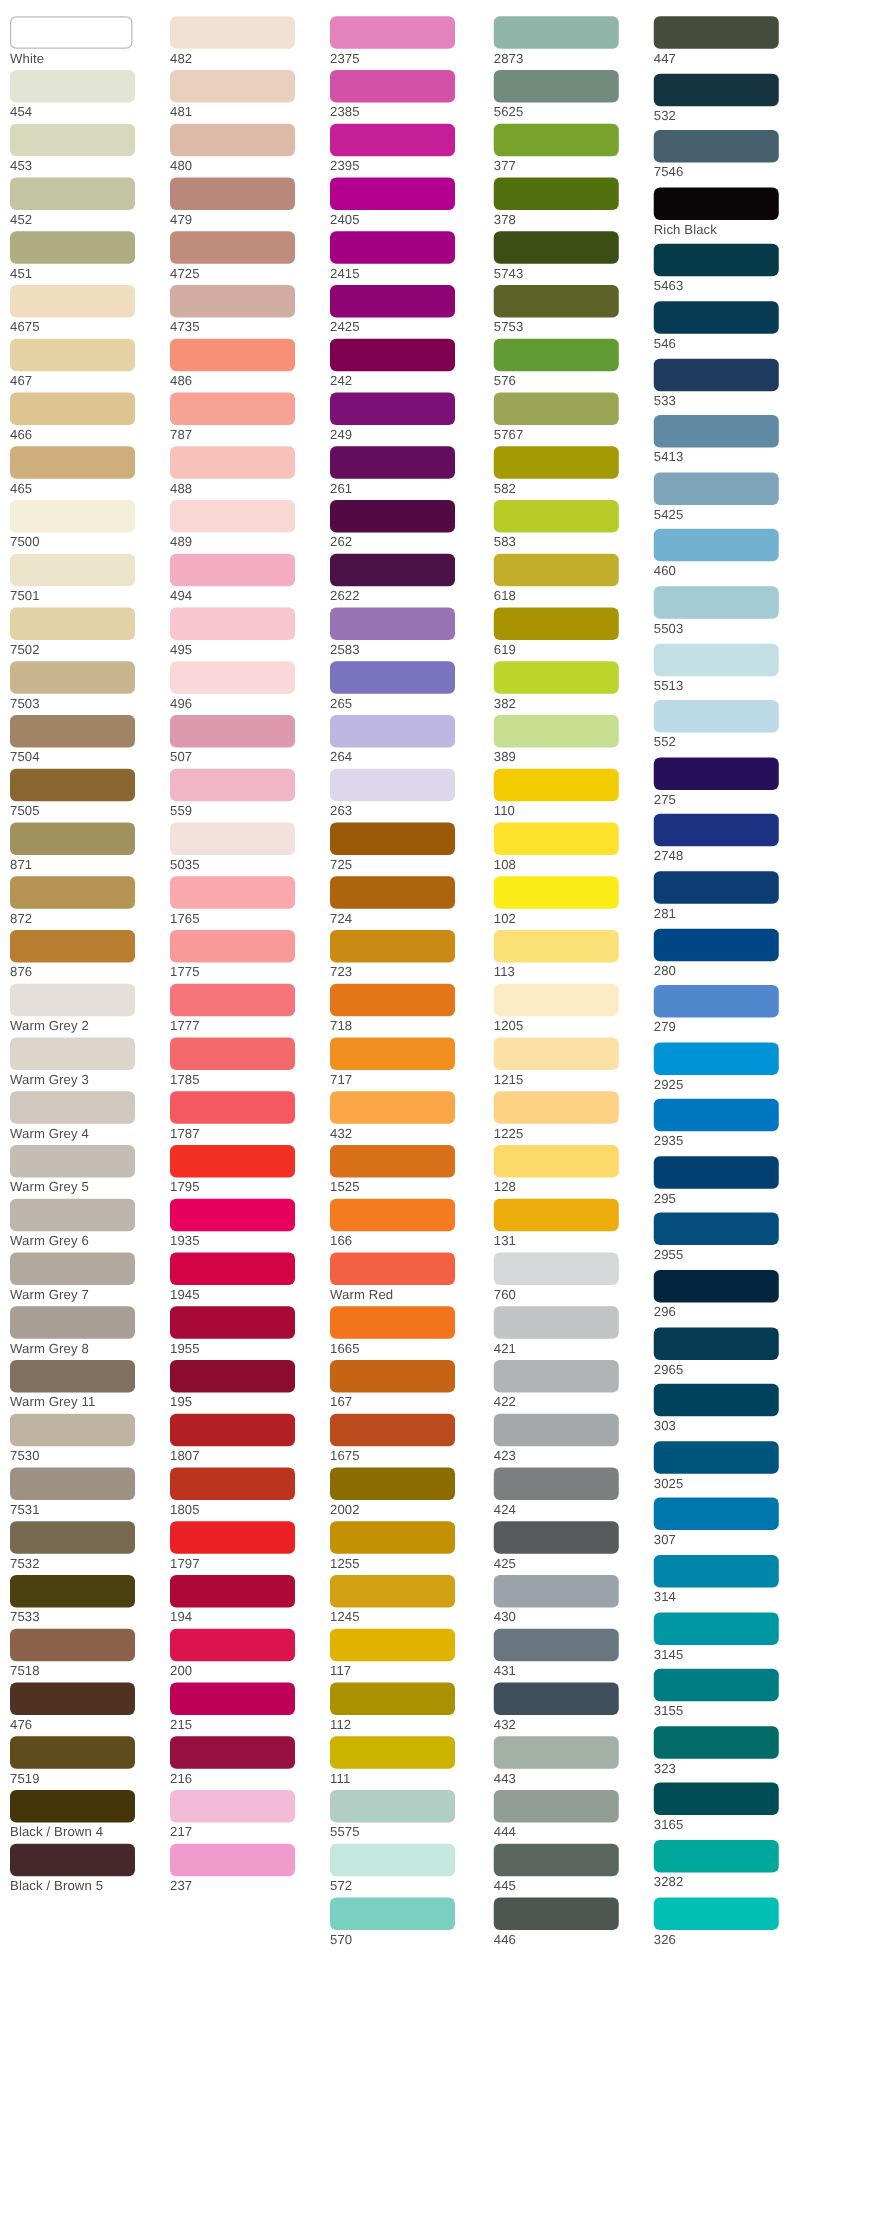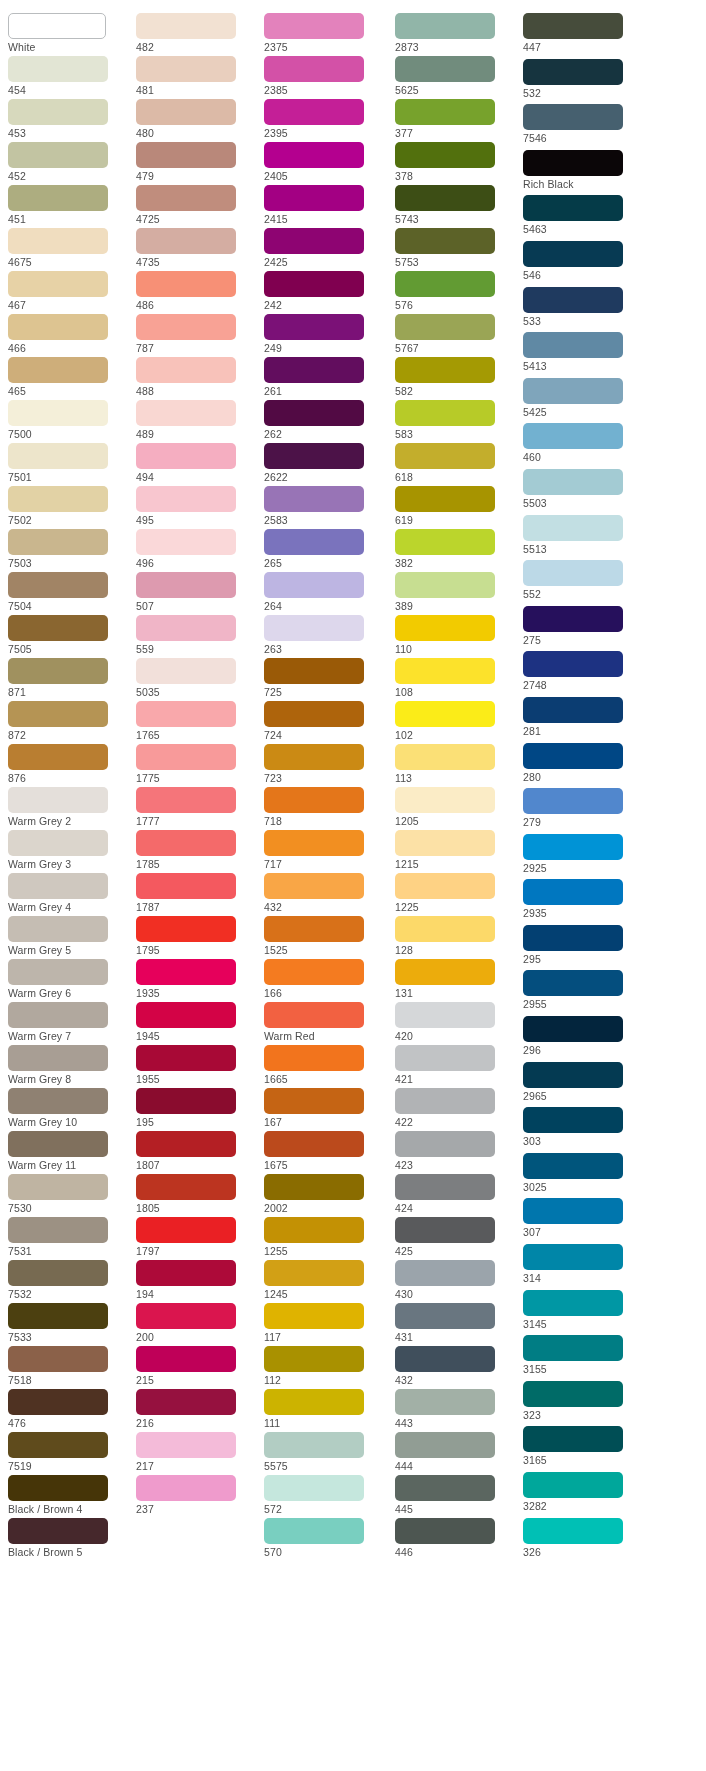--- a/index.html
+++ b/index.html
@@ -157,24 +157,20 @@
       </div>
       <div class="cell">
         <div class="swatch" style="background: rgb(177, 168, 158);"></div>
         <div class="label">Warm Grey 7</div>
       </div>
       <div class="cell">
         <div class="swatch" style="background: rgb(168, 158, 148);"></div>
         <div class="label">Warm Grey 8</div>
       </div>
       <div class="cell">
-        <div class="swatch" style="background: rgb(143, 129, 114);"></div>
-        <div class="label">Warm Grey 10</div>
-      </div>
-      <div class="cell">
         <div class="swatch" style="background: rgb(128, 112, 93);"></div>
         <div class="label">Warm Grey 11</div>
       </div>
       <div class="cell">
         <div class="swatch" style="background: rgb(191, 180, 162);"></div>
         <div class="label">7530</div>
       </div>
       <div class="cell">
         <div class="swatch" style="background: rgb(156, 145, 131);"></div>
         <div class="label">7531</div>
@@ -584,21 +580,21 @@
       <div class="cell">
         <div class="swatch" style="background: rgb(252, 217, 105);"></div>
         <div class="label">128</div>
       </div>
       <div class="cell">
         <div class="swatch" style="background: rgb(236, 172, 12);"></div>
         <div class="label">131</div>
       </div>
       <div class="cell">
         <div class="swatch" style="background: rgb(213, 215, 217);"></div>
-        <div class="label">420</div>
+        <div class="label">760</div>
       </div>
       <div class="cell">
         <div class="swatch" style="background: rgb(193, 195, 197);"></div>
         <div class="label">421</div>
       </div>
       <div class="cell">
         <div class="swatch" style="background: rgb(177, 179, 181);"></div>
         <div class="label">422</div>
       </div>
       <div class="cell">

